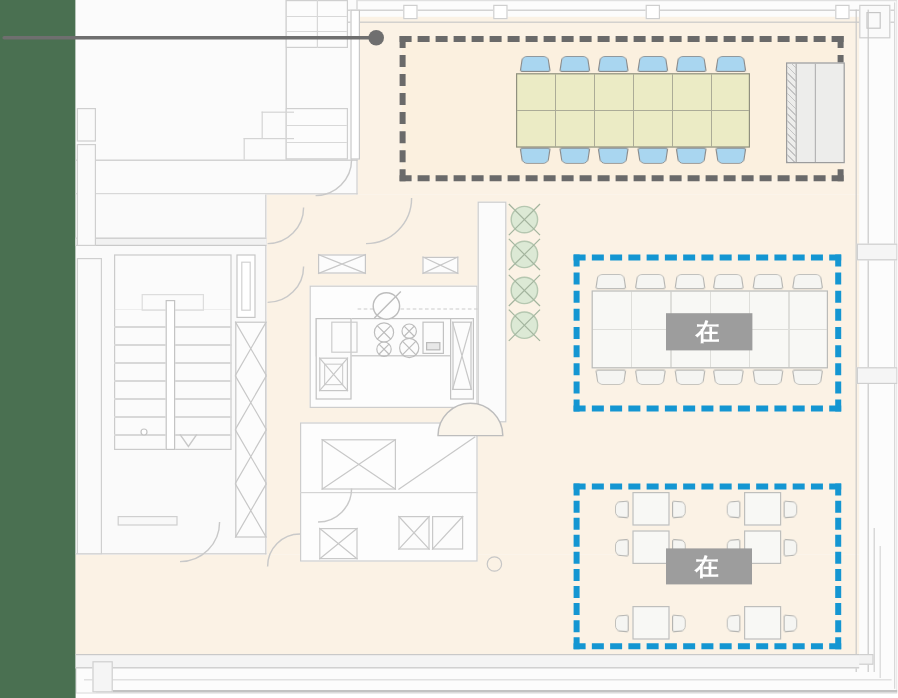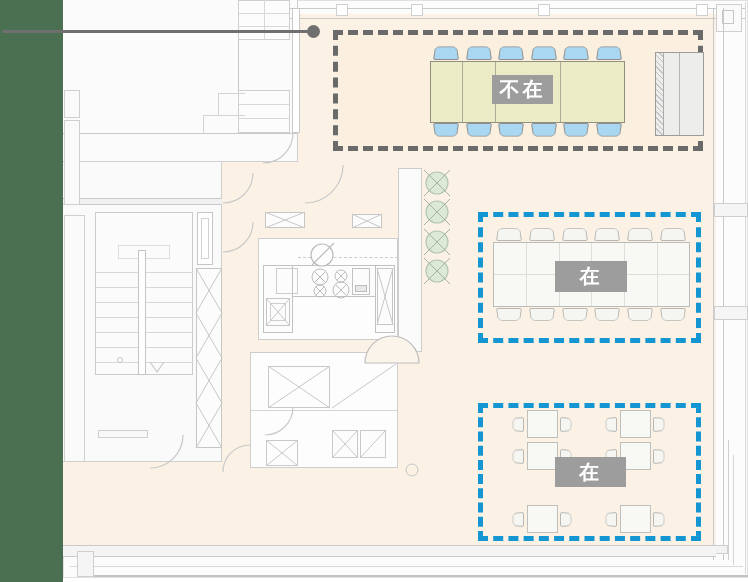--- a/index.html
+++ b/index.html
@@ -217,21 +217,20 @@
   </svg>
 
   <div class="abs zone" style="left:333px;top:30px;width:370px;height:121px;">
     <div class="zone-top-fill"></div>
     <div class="zone-border zb-gray"></div>
     <div class="ctable t-yellow" style="left:97px;top:31px;width:195px;height:62px;"></div>
     <div class="cabinet">
       <div class="hatch"></div>
       <div class="divider"></div>
     </div>
-    <div class="badge" style="left:159px;top:45px;width:61px;height:29px;">不在</div>
   <div class="chair top" style="left: 100px; top: 13px; width: 26px; height: 17px;"></div>
       <div class="chair bottom" style="left: 100px; top: 93px; width: 26px; height: 17px;"></div>
       <div class="chair top" style="left: 132.5px; top: 13px; width: 26px; height: 17px;"></div>
       <div class="chair bottom" style="left: 132.5px; top: 93px; width: 26px; height: 17px;"></div>
       <div class="chair top" style="left: 165px; top: 13px; width: 26px; height: 17px;"></div>
       <div class="chair bottom" style="left: 165px; top: 93px; width: 26px; height: 17px;"></div>
       <div class="chair top" style="left: 197.5px; top: 13px; width: 26px; height: 17px;"></div>
       <div class="chair bottom" style="left: 197.5px; top: 93px; width: 26px; height: 17px;"></div>
       <div class="chair top" style="left: 230px; top: 13px; width: 26px; height: 17px;"></div>
       <div class="chair bottom" style="left: 230px; top: 93px; width: 26px; height: 17px;"></div>

